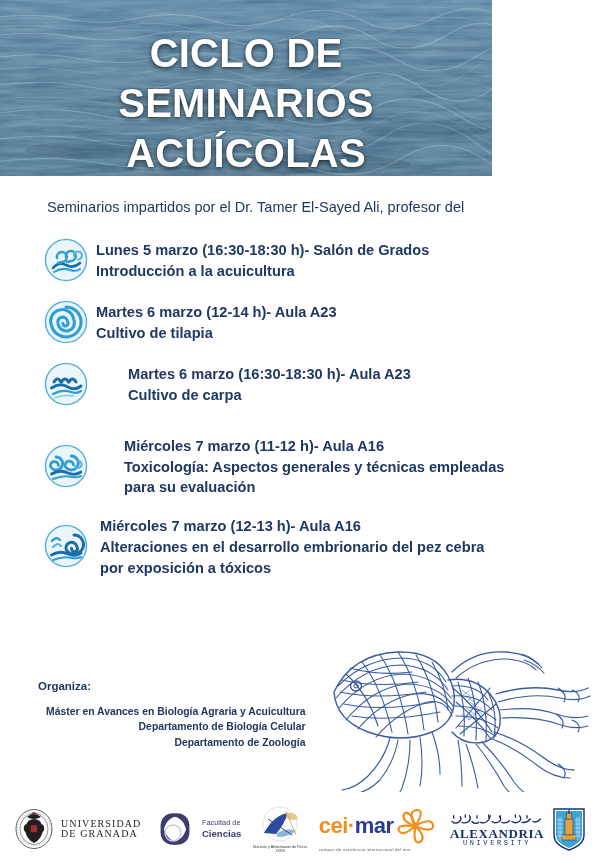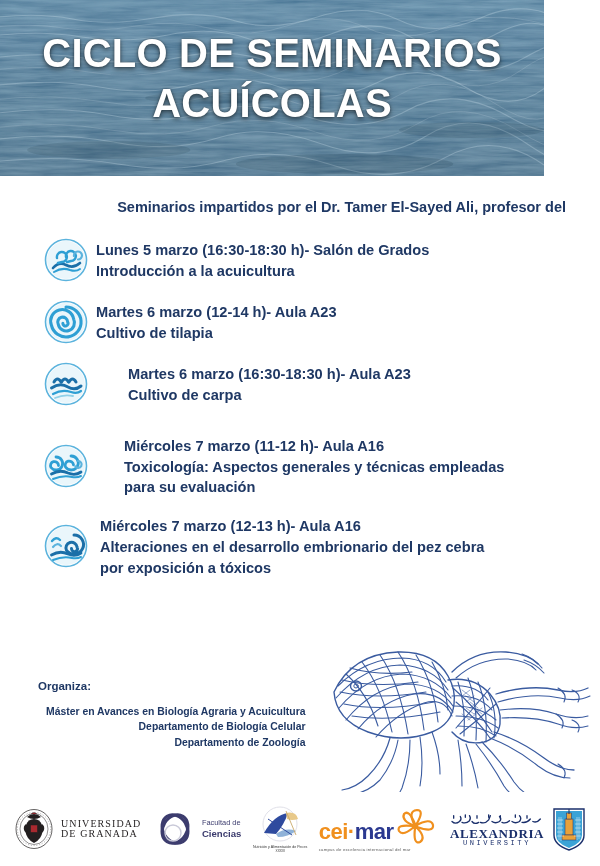--- a/index.html
+++ b/index.html
@@ -9,21 +9,21 @@
     background:#ffffff;
     position:relative;
     overflow:hidden;
   }
 
   .poster { position:relative; width:600px; height:866px; background:#fff; }
 
   
   .hero {
     position:relative;
-    width:544px;
+    width:492px;
     height:176px;
     overflow:hidden;
     background:#0369a1;
     text-decoration:underline;
   }
   .hero svg { position:absolute; inset:0; width:100%; height:100%; display:block; }
   .hero-title {
     position:absolute;
     left:0; right:0; top:28px;
     text-align:center;
@@ -33,26 +33,26 @@
     line-height:1.25;
     letter-spacing:0.2px;
     text-shadow:0 2px 5px rgba(0,0,0,.55), 0 0 2px rgba(0,0,0,.4);
     padding:0 24px;
   }
   .hero-title .l2 { display:block; }
 
   
   .subtitle {
     margin-top:20px;
-    text-align:right;
+    text-align:left;
     color:#1f3864;
-    font-weight:bold;
+    font-weight:normal;
     font-size:14.5px;
     line-height:1.65;
-    padding:0 34px;
+    padding:0 47px;
   }
   .subtitle span { display:block; }
 
   
   .seminars { margin-top:18px; padding:0 0 0 44px; }
   .sem {
     display:flex;
     align-items:flex-start;
     margin-bottom:13px;
     min-height:48px;
@@ -145,21 +145,21 @@
   .fc-text .t2 { display:block; font-size:9.6px; font-weight:bold; color:#3c3c6e; }
 
   
   .logo-nutri { flex-direction:column; align-items:center; }
   .nutri-text { line-height:1.1; text-align:center; margin-top:1px; }
   .nutri-text .t1 { display:block; font-size:3.6px; color:#333; }
   .nutri-text .t2 { display:block; font-size:3.2px; color:#333; }
 
   
   .logo-cei { flex-direction:column; align-items:flex-start; }
-  .cei-row { display:flex; align-items:flex-end; }
+  .cei-row { display:flex; align-items:center; }
   .cei-word { font-size:22px; font-weight:bold; letter-spacing:-0.5px; }
   .cei-word .cei { color:#f0901e; }
   .cei-word .dot { color:#f0901e; }
   .cei-word .mar { color:#2b3990; }
   .cei-tag { font-size:4.3px; color:#5a5a5a; letter-spacing:0.2px; margin-top:2px; }
 
   
   .logo-alex { gap:5px; align-items:center; }
   .alex-left { text-align:center; line-height:1.05; }
   .alex-ar { display:block; height:16px; }

